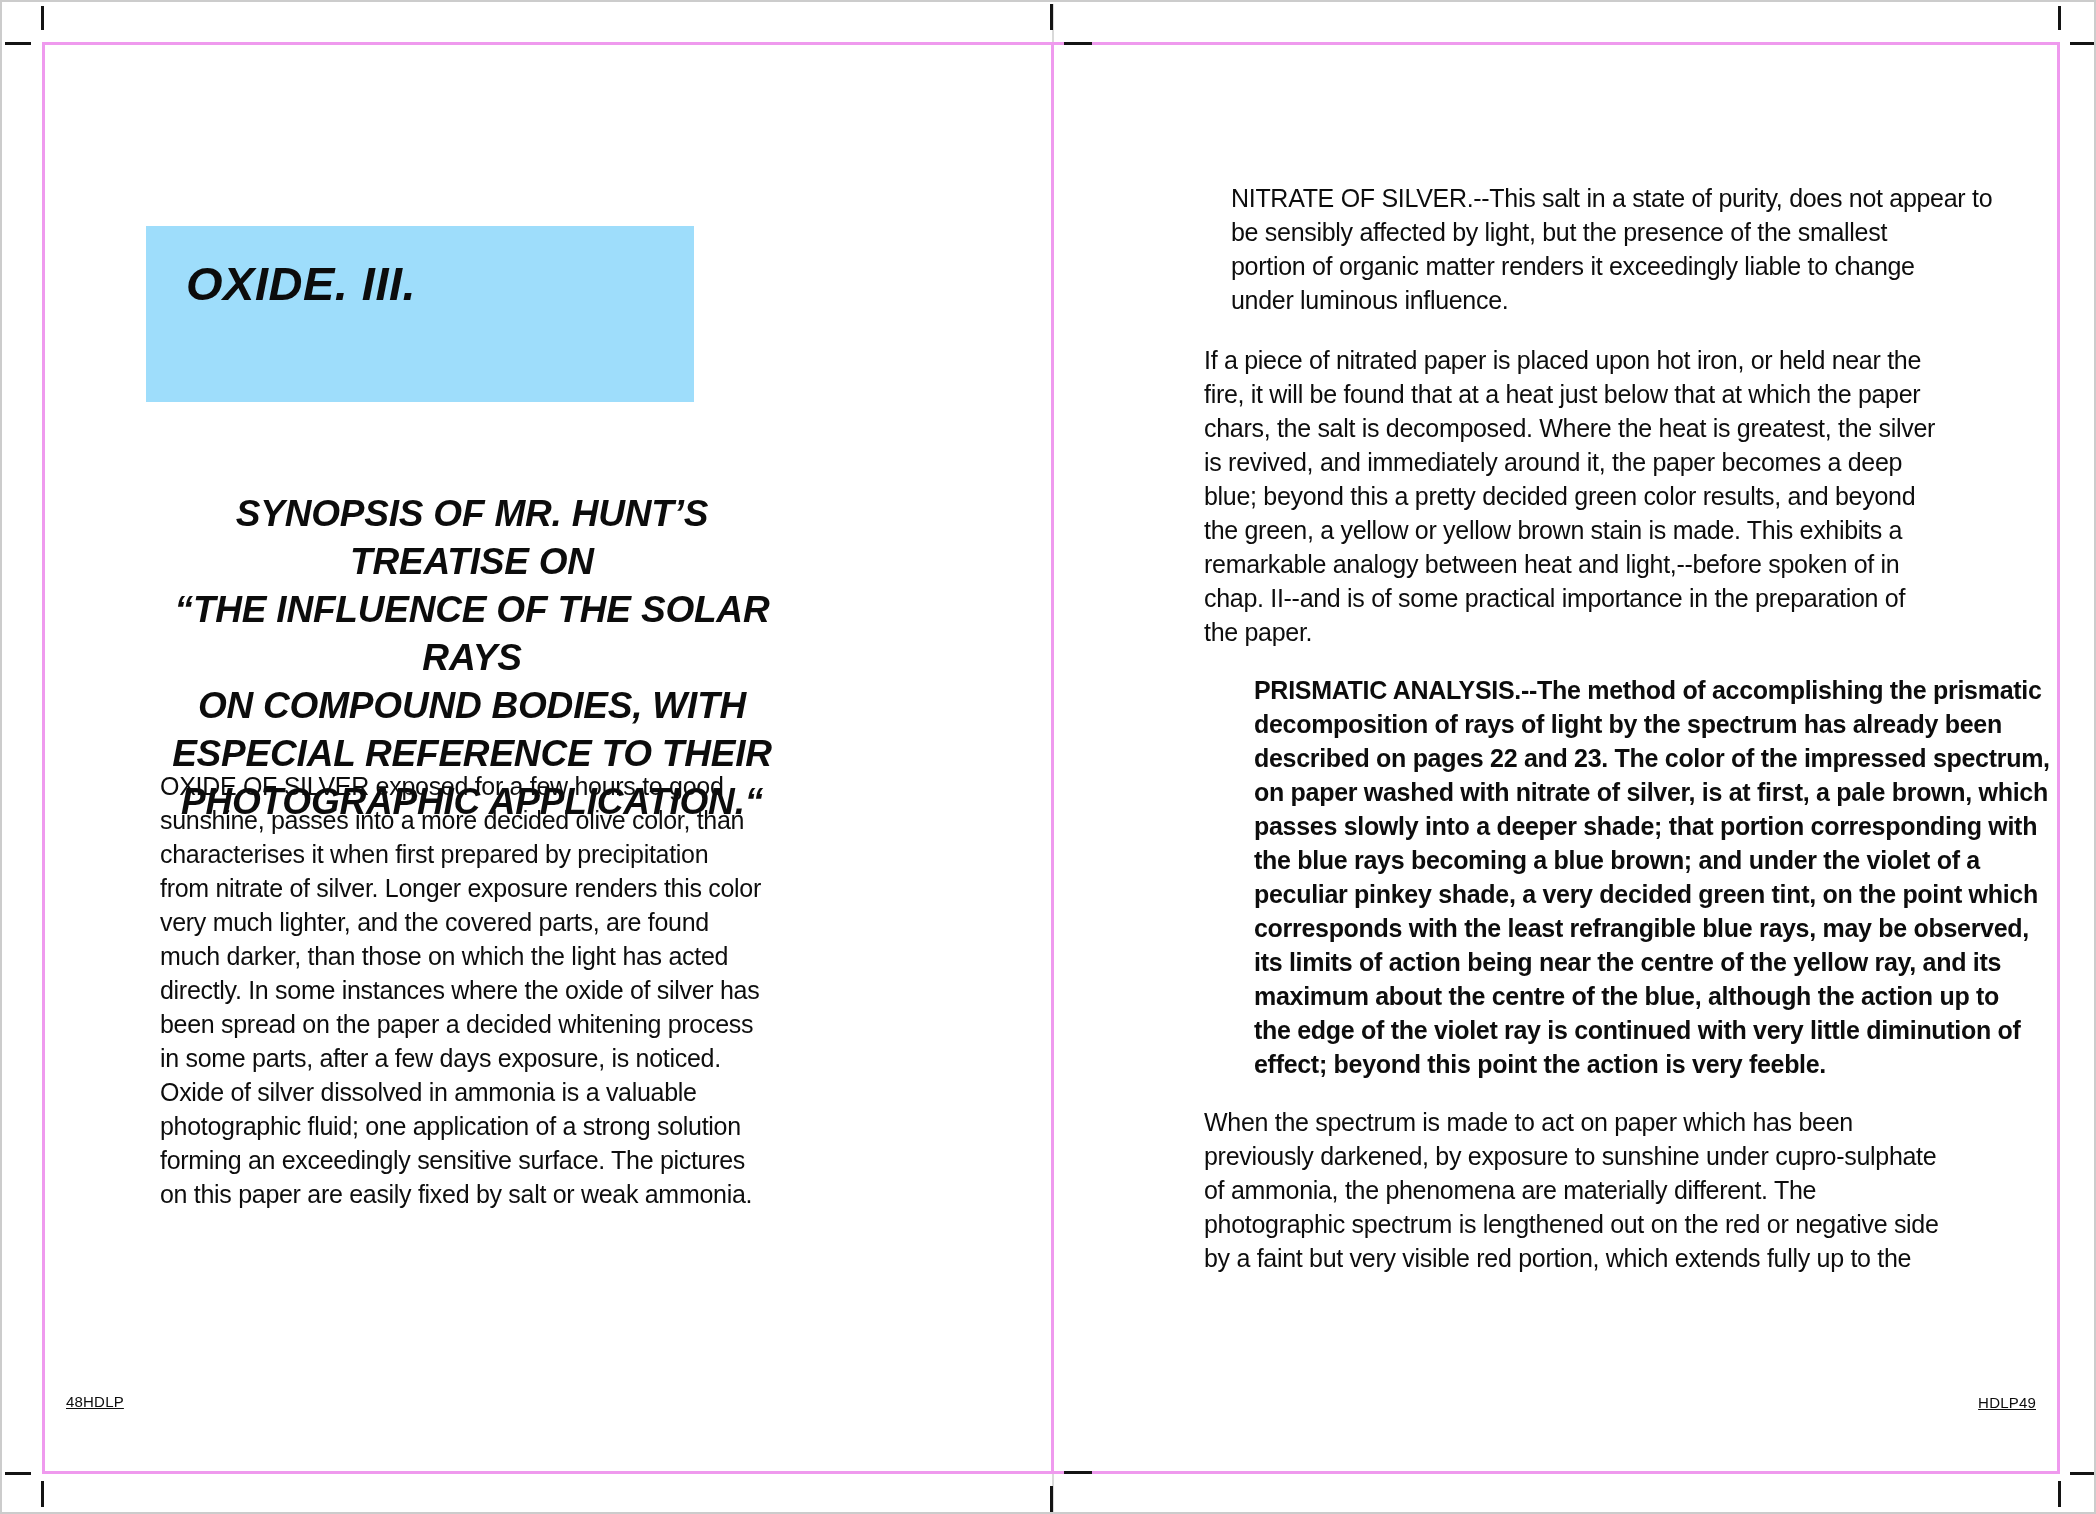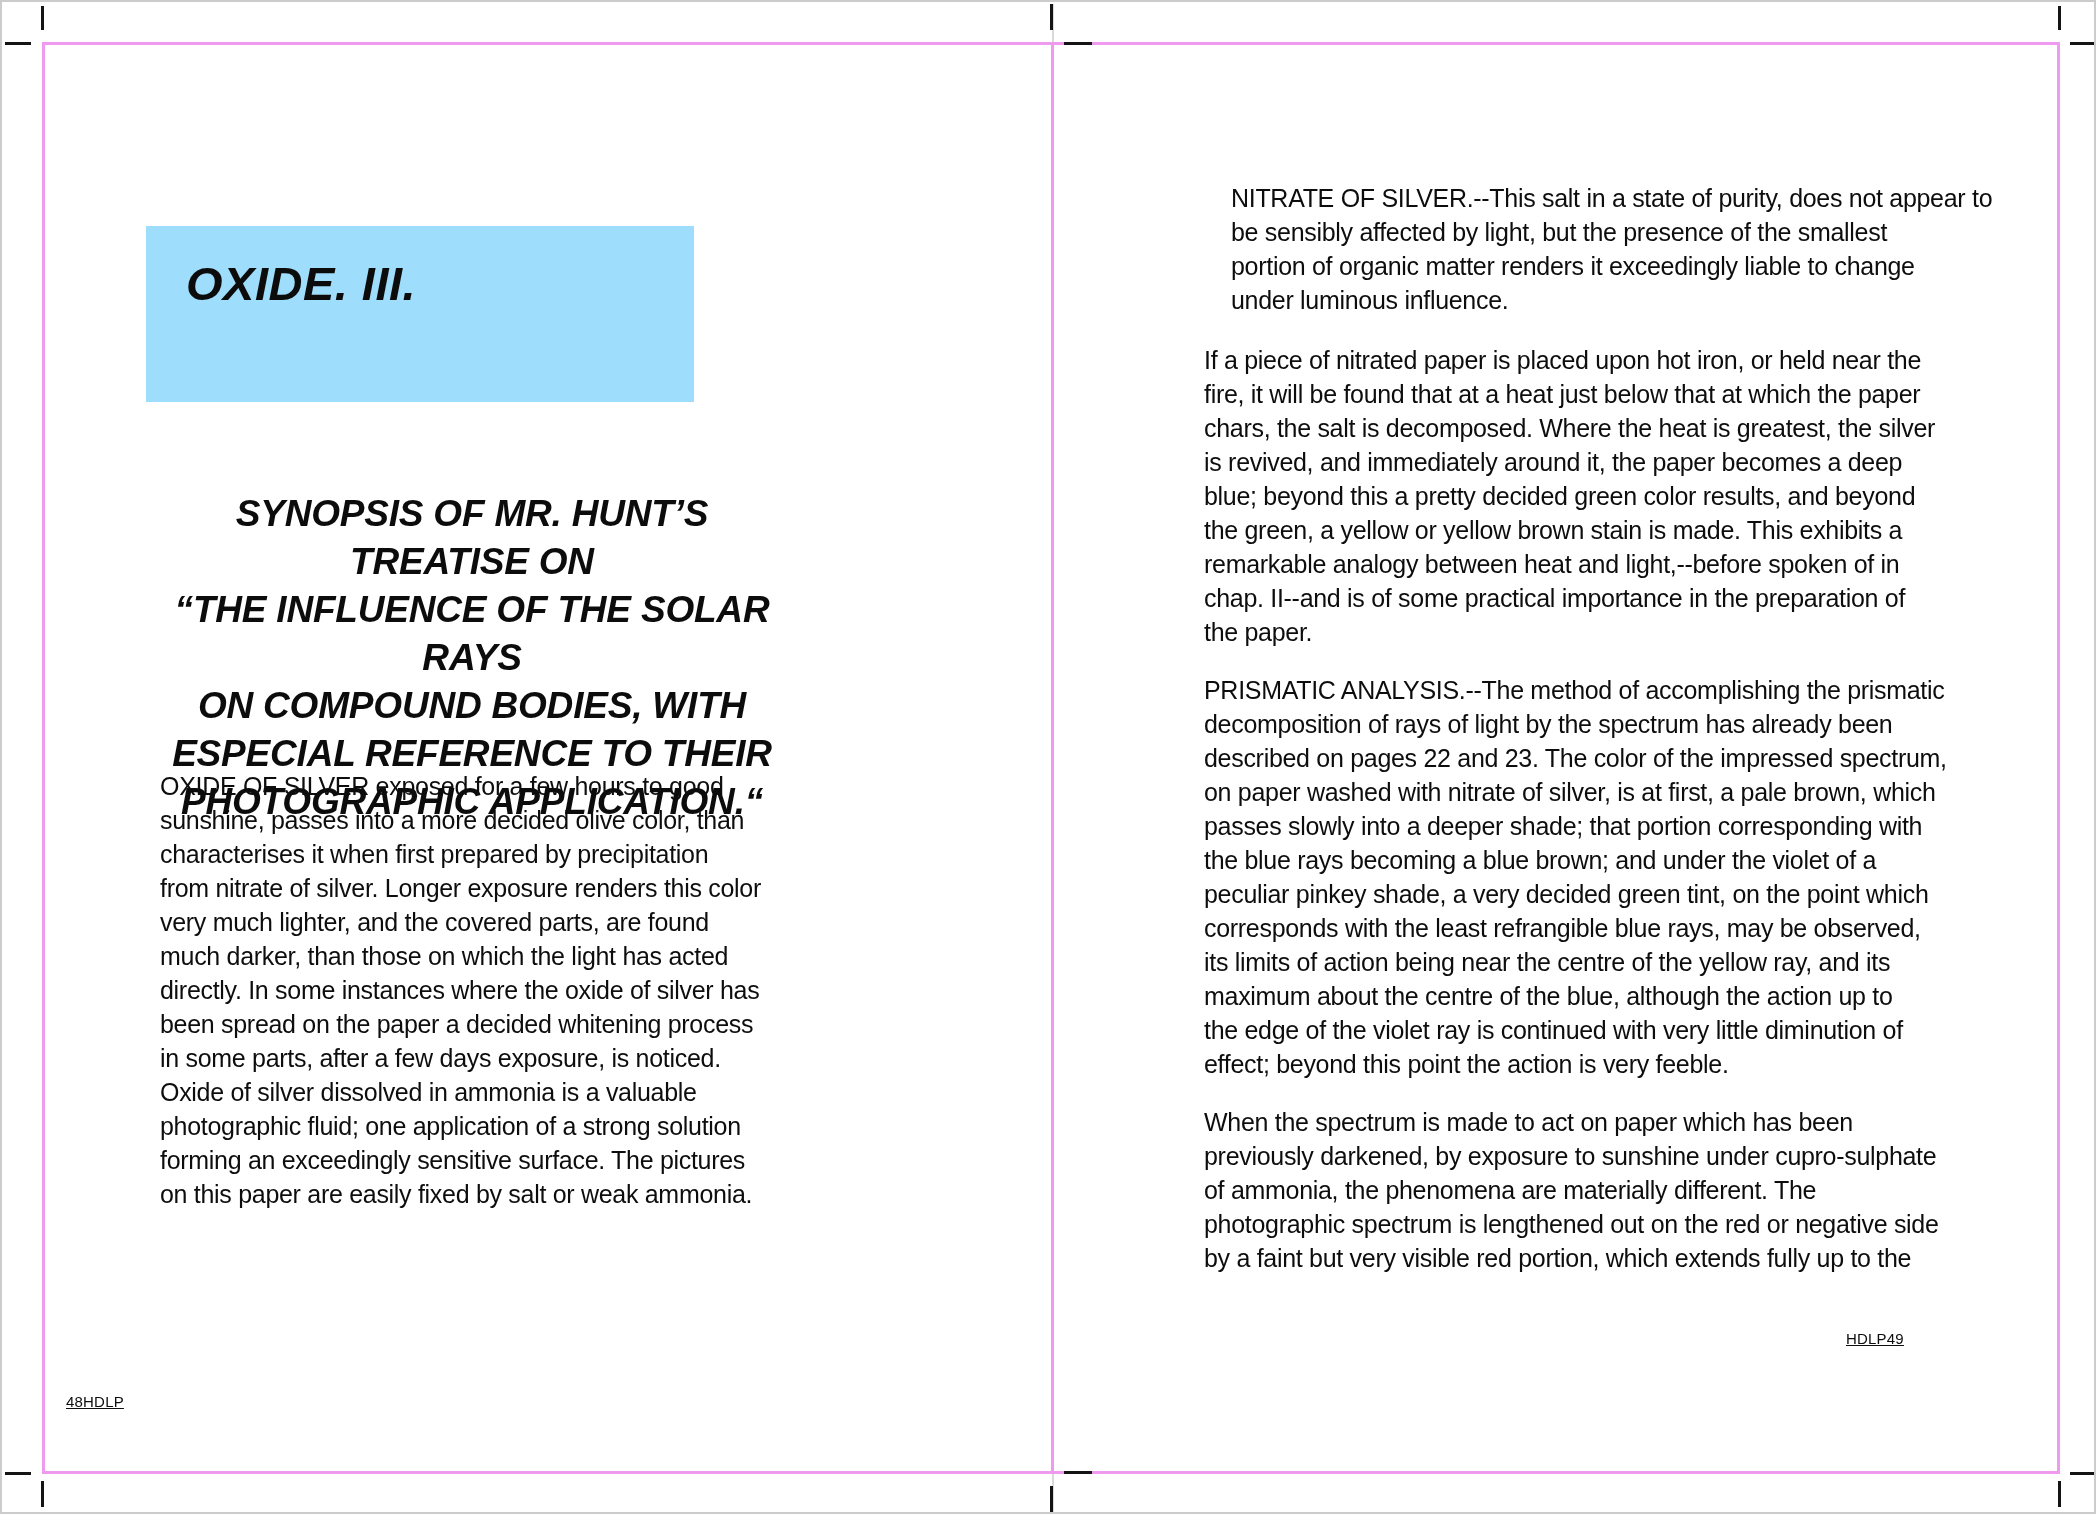--- a/index.html
+++ b/index.html
@@ -74,31 +74,31 @@
     position: absolute;
     font-size: 25px;
     line-height: 34px;
     color: #0d0d0d;
     letter-spacing: -0.3px;
     white-space: pre-line;
   }
   #body-left { left: 158px; top: 767px; width: 680px; }
   #para-right-1 { left: 1202px; top: 179px; width: 800px; margin-left: 27px; }
   #para-right-2 { left: 1202px; top: 341px; width: 800px; }
-  #para-right-3 { left: 1202px; top: 671px; width: 800px; }
+  #para-right-3 { left: 1252px; top: 671px; width: 800px; font-weight: bold; }
   #para-right-4 { left: 1202px; top: 1103px; width: 800px; }
   .footer {
     position: absolute;
     font-size: 15px;
     color: #0d0d0d;
     letter-spacing: 0.2px;
     text-decoration: underline;
   }
   #footer-left { left: 64px; top: 1391px; }
-  #footer-right { left: 1844px; top: 1328px; width: 190px; }
+  #footer-right { left: 1844px; top: 1392px; width: 190px; text-align: right; }
 </style>
 </head>
 <body>
 
 <div id="canvas">
 
   <div id="spread-outline"></div>
   <div id="center-divider"></div>
 
   <div class="guide" style="left:1050px; top:2px; width:2px; height:38px;"></div>

